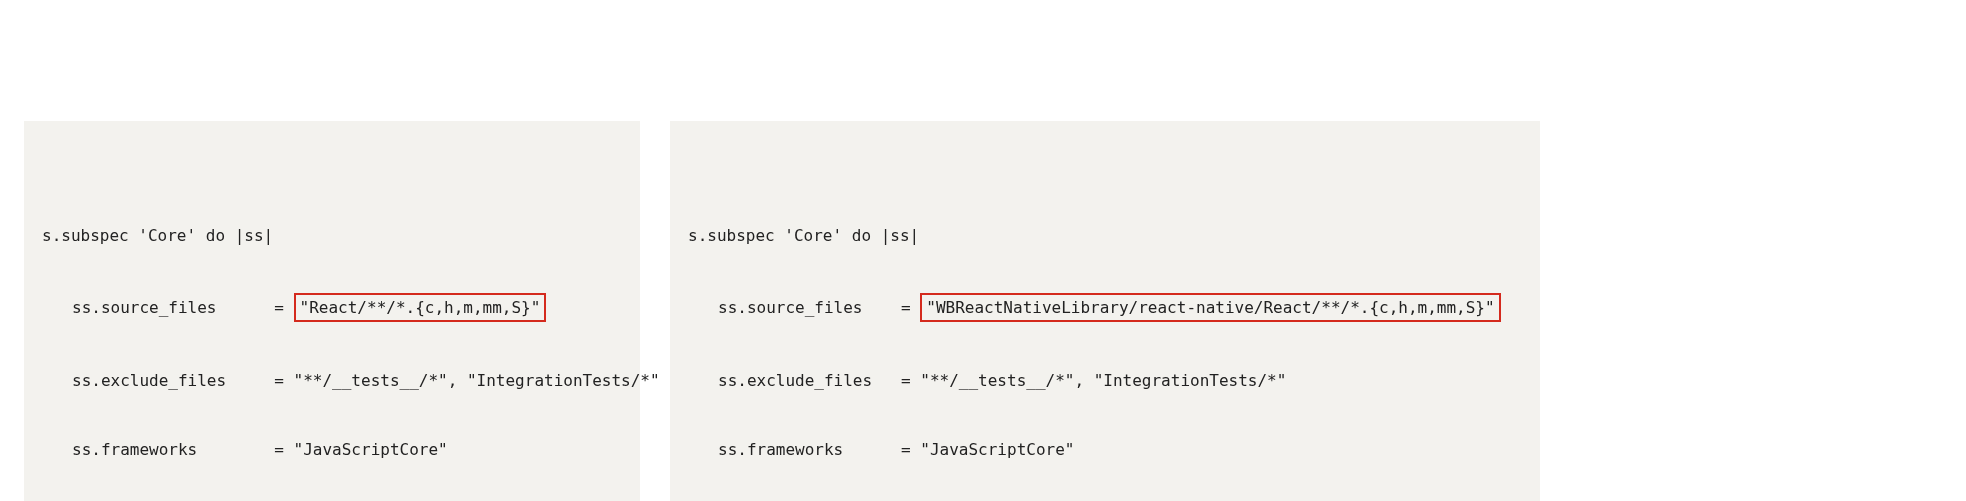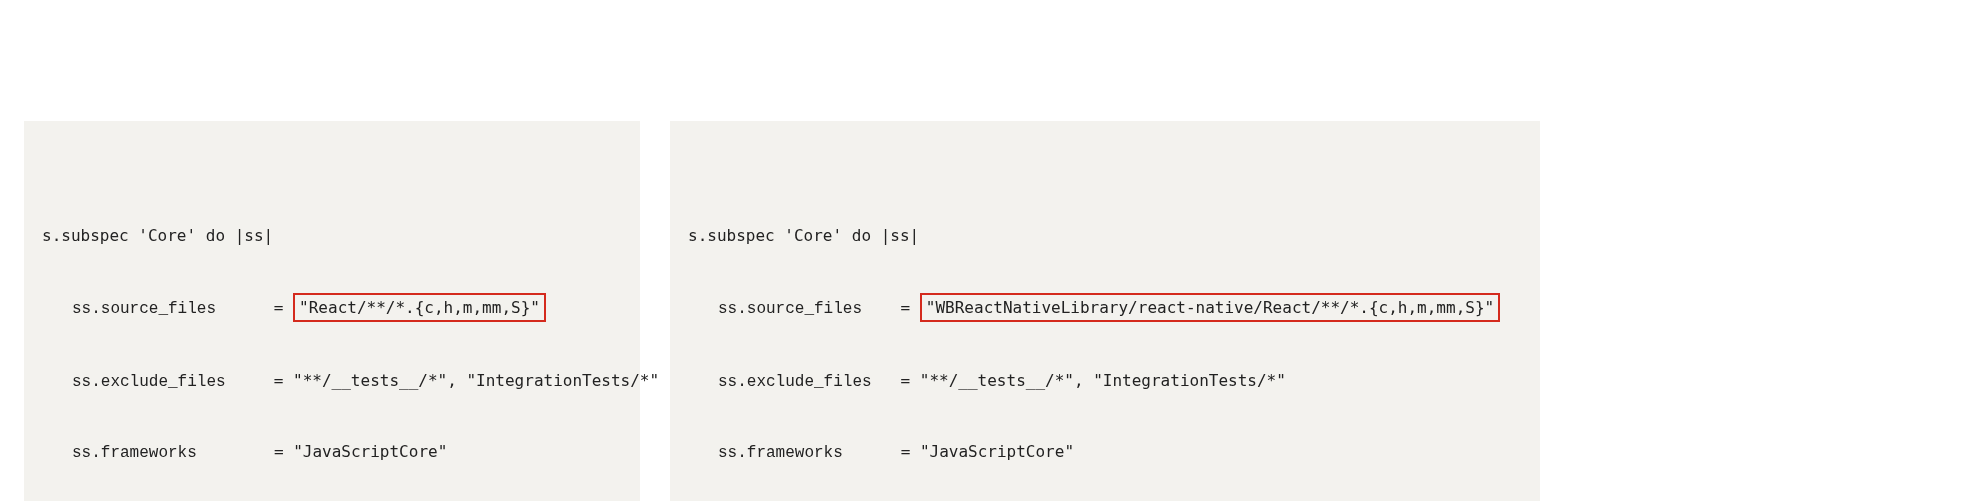--- a/index.html
+++ b/index.html
@@ -23,21 +23,21 @@
       position: relative;
       flex: 0 0 auto;
     }
     .col.left { width: 616px; }
     .col.right { width: 870px; margin-left: 30px; }
     .gutter { width: 0; }
     .block { margin-bottom: 22px; }
     .block:last-child { margin-bottom: 0; }
     .line { display: block; }
     .indent { padding-left: 30px; }
-    .key { display: inline-block; font-family: Liberation Mono, monospace; }
+    .key { display: inline-block; }
     .eq { display: inline-block; }
     .hl {
       border: 2px solid #d42a1d;
       background: rgba(255,255,255,0);
       padding: 1px 4px;
       display: inline-block;
       box-sizing: border-box;
     }
   </style>
 </head>

